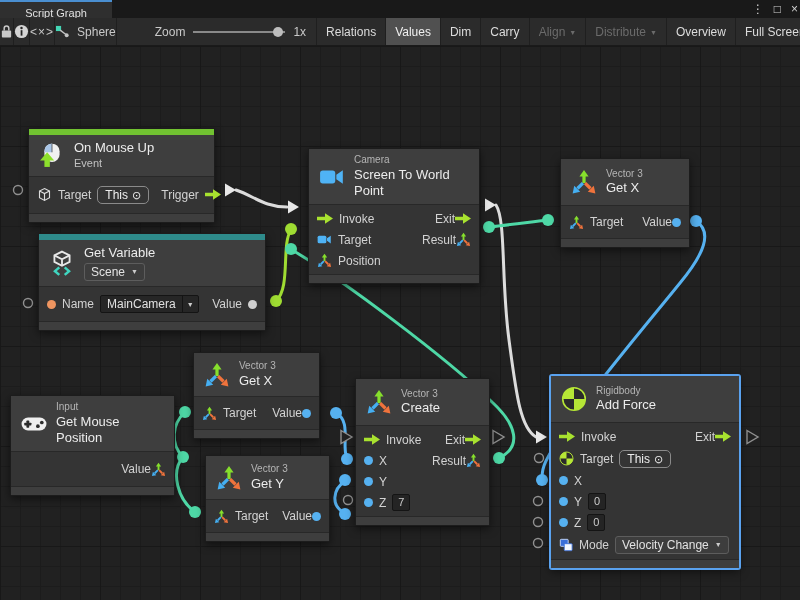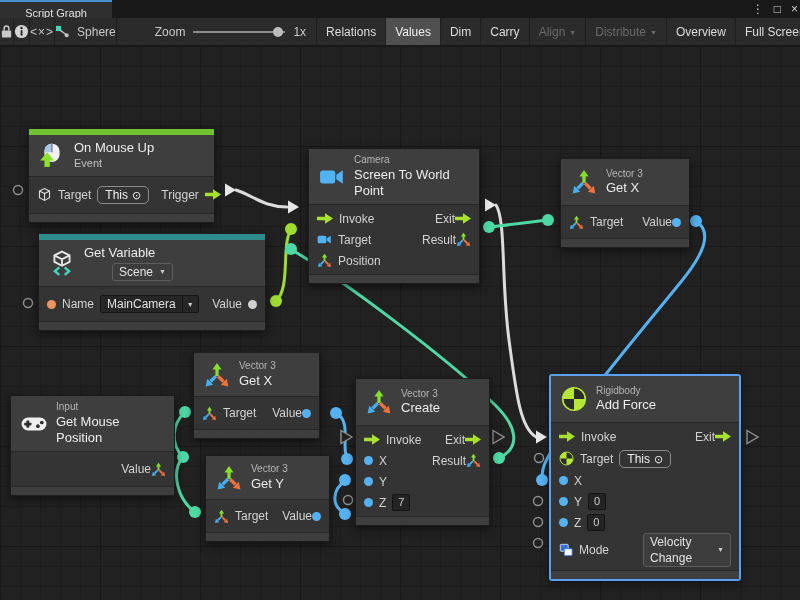--- a/index.html
+++ b/index.html
@@ -56,21 +56,21 @@
   .row .spacer{flex:1;}
   .foot{height:9px;background:#3e3e3e;border-top:1px solid #282828;}
   .dotpin{width:9px;height:9px;border-radius:50%;flex:none;}
   .dot-blue{background:#56b1f0;} .dot-orange{background:#ef9560;} .dot-white{background:#d0d0d0;}
   .field{background:#242424;border:1px solid #141414;border-radius:2px;padding:0 5px;min-width:14px;
          text-align:center;color:#cccccc;font-size:11px;line-height:15px;}
   .pill{display:inline-flex;align-items:center;gap:4px;background:#343434;border:1px solid #8a8a8a;
         border-radius:5px;padding:0 7px;font-size:12px;color:#eeeeee;line-height:16px;}
   .pill .tgt{font-size:11px;}
   .dd{display:inline-flex;align-items:center;gap:6px;background:#3d3d3d;border:1px solid #5d5d5d;
-      border-radius:3px;padding:0 6px;font-size:12px;color:#e2e2e2;line-height:16px;margin-left:28px;}
+      border-radius:3px;padding:0 6px;font-size:12px;color:#e2e2e2;line-height:16px;}
   .dd .dd-arr{font-size:7px;color:#cccccc;}
   .ddfield{display:inline-flex;align-items:stretch;background:#262626;border:1px solid #141414;border-radius:2px;}
   .ddfield .txt{padding:0 6px;line-height:16px;font-size:12px;color:#e0e0e0;}
   .ddfield .arrbox{display:flex;align-items:center;border-left:1px solid #141414;padding:0 4px;font-size:7px;color:#cccccc;}
   .fa{width:16px;height:11px;flex:none;}
   .mini{width:15px;height:15px;flex:none;}
   .hicon{width:26px;height:26px;flex:none;}
   .rt{margin-left:auto;display:flex;align-items:center;gap:0;}
 </style>
 </head>

